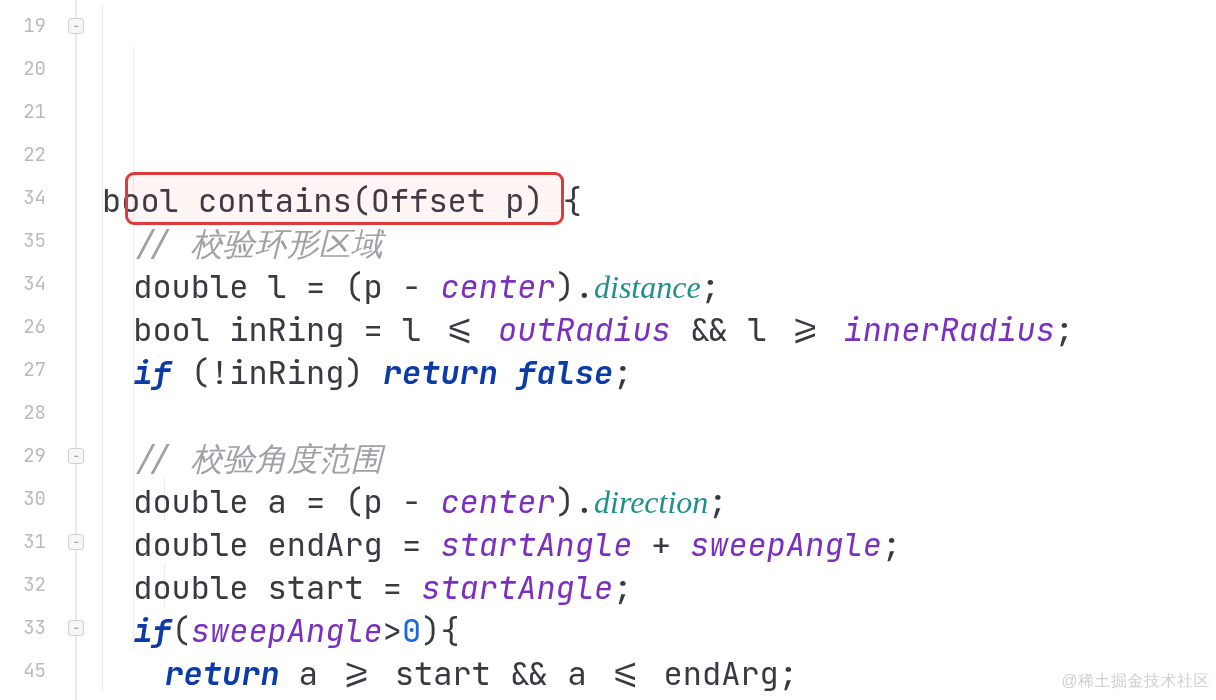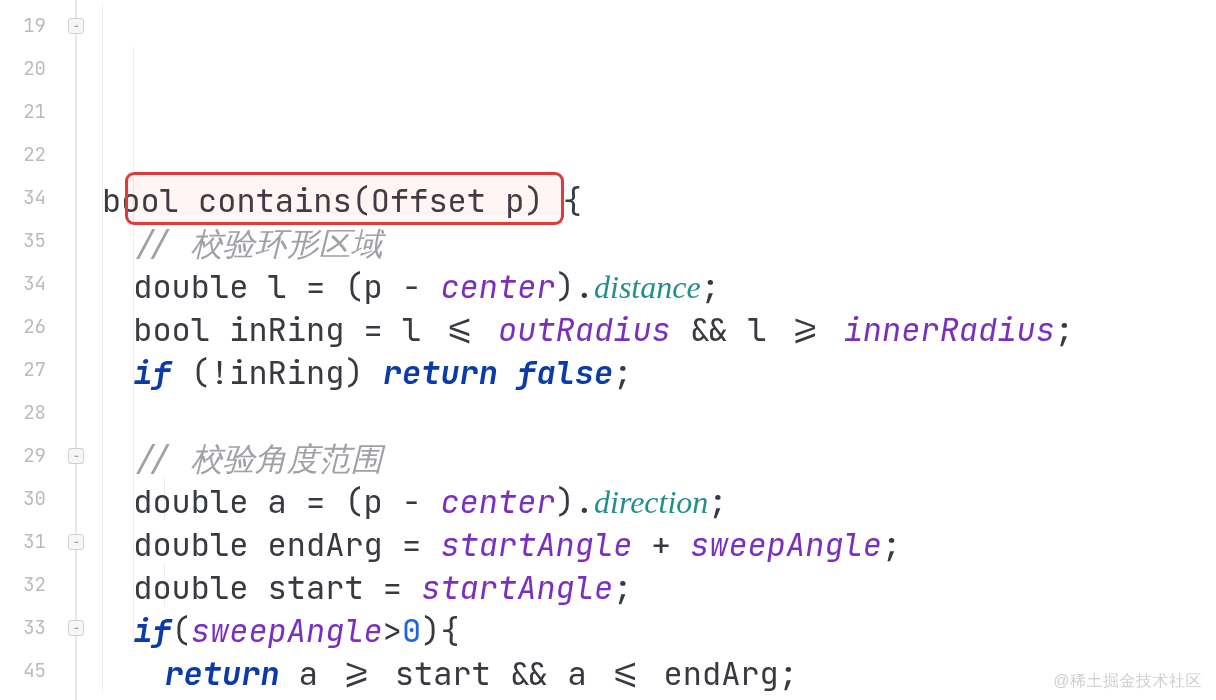--- a/index.html
+++ b/index.html
@@ -119,21 +119,21 @@
     position: absolute;
     border: 3px solid var(--highlight-border);
     background: var(--highlight-bg);
     border-radius: 9px;
     pointer-events: none;
     z-index: 5;
   }
 
   .watermark {
     position: absolute;
-    right: 14px;
+    right: 6px;
     bottom: 8px;
     font-size: 16px;
     color: var(--watermark);
     font-family: -apple-system, BlinkMacSystemFont, "Segoe UI", sans-serif;
     letter-spacing: 0.5px;
     pointer-events: none;
   }
 </style>
 </head>
 <body>

